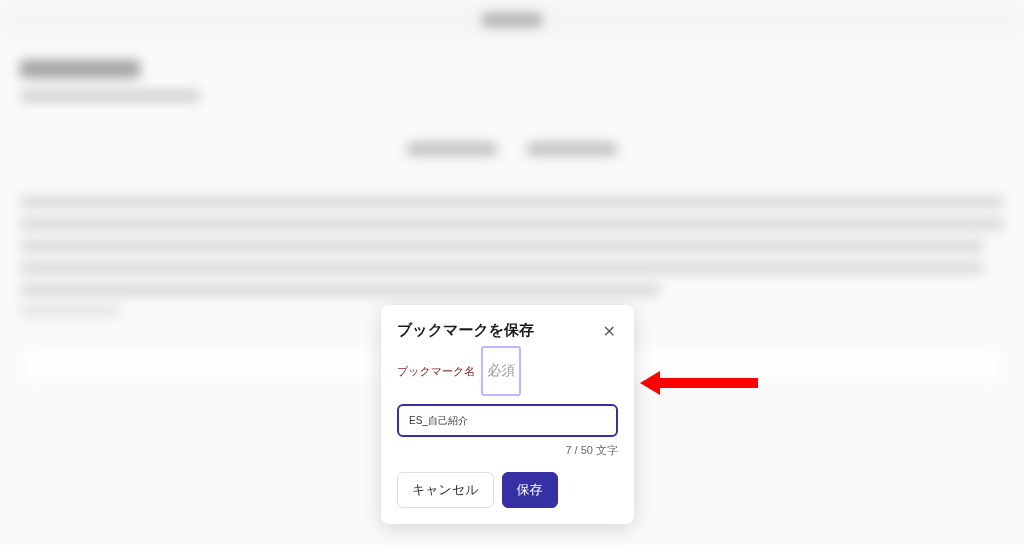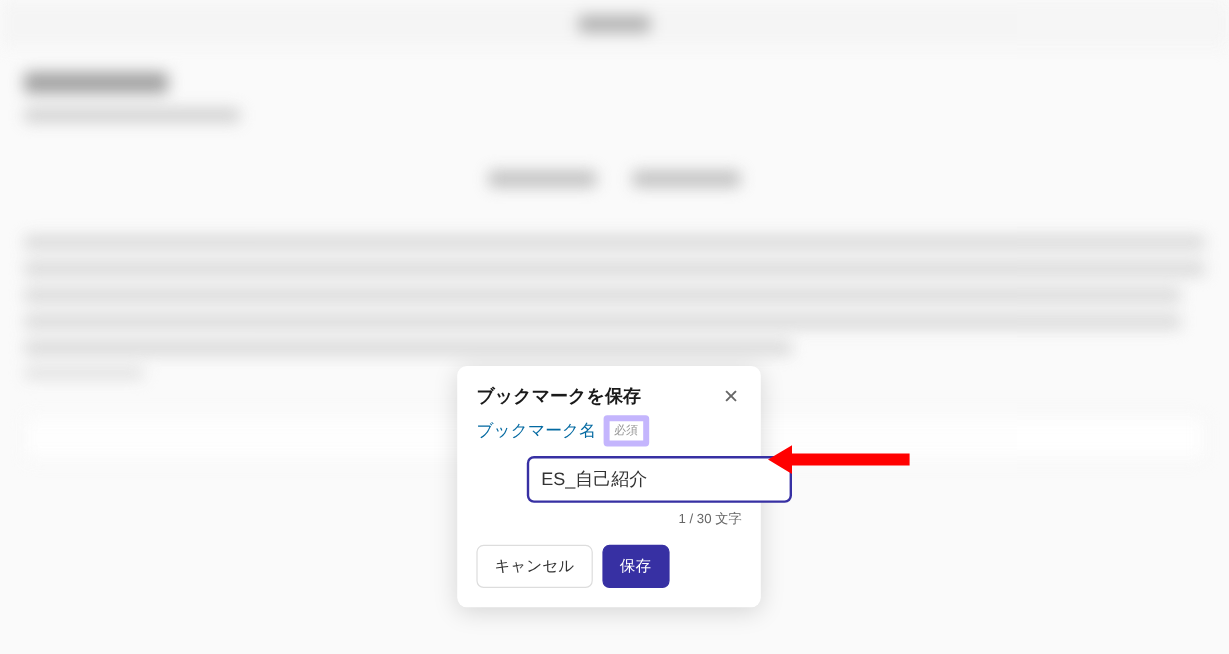--- a/index.html
+++ b/index.html
@@ -121,40 +121,39 @@
       line-height: 1;
       padding: 0 2px;
     }
     .field-label-row {
       display: flex;
       align-items: center;
       gap: 6px;
       margin-bottom: 8px;
     }
     .field-label {
+      font-size: 11px;
+      color: #7f1d1d;
+    }
+    .required-badge {
       font-size: 14px;
-      color: #0369a1;
-    }
-    .required-badge {
-      font-size: 10px;
       color: #999;
-      border: 5px solid #c4b5fd;
-      padding: 1px 4px;
+      border: 2px solid #c4b5fd;
+      padding: 14px 4px;
       border-radius: 3px;
     }
     .text-input {
       width: 100%;
       padding: 9px 10px;
       border: 2px solid #3730a3;
       border-radius: 6px;
-      font-size: 15px;
+      font-size: 10px;
       color: #333;
       outline: none;
       font-family: inherit;
-      margin-left: 42px;
     }
     .char-count {
       text-align: right;
       font-size: 11px;
       color: #666;
       margin-top: 6px;
     }
     .modal-footer {
       display: flex;
       justify-content: flex-start;
@@ -220,21 +219,21 @@
     <div class="modal-title">ブックマークを保存</div>
     <button class="close-btn">
       <span>✕</span>
     </button>
   </div>
   <div class="field-label-row">
     <span class="field-label">ブックマーク名</span>
     <span class="required-badge">必須</span>
   </div>
   <input type="text" class="text-input" value="ES_自己紹介" style="">
-  <div class="char-count">1 / 30 文字</div>
+  <div class="char-count">7 / 50 文字</div>
   <div class="modal-footer">
     <button class="btn btn-cancel">キャンセル</button>
     <button class="btn btn-save">保存</button>
   </div>
 </div>
 
 <svg class="arrow" width="120" height="32">
   <polygon points="0,16 20,4 20,11 118,11 118,21 20,21 20,28" fill="#ff0000"></polygon>
 </svg>
 

